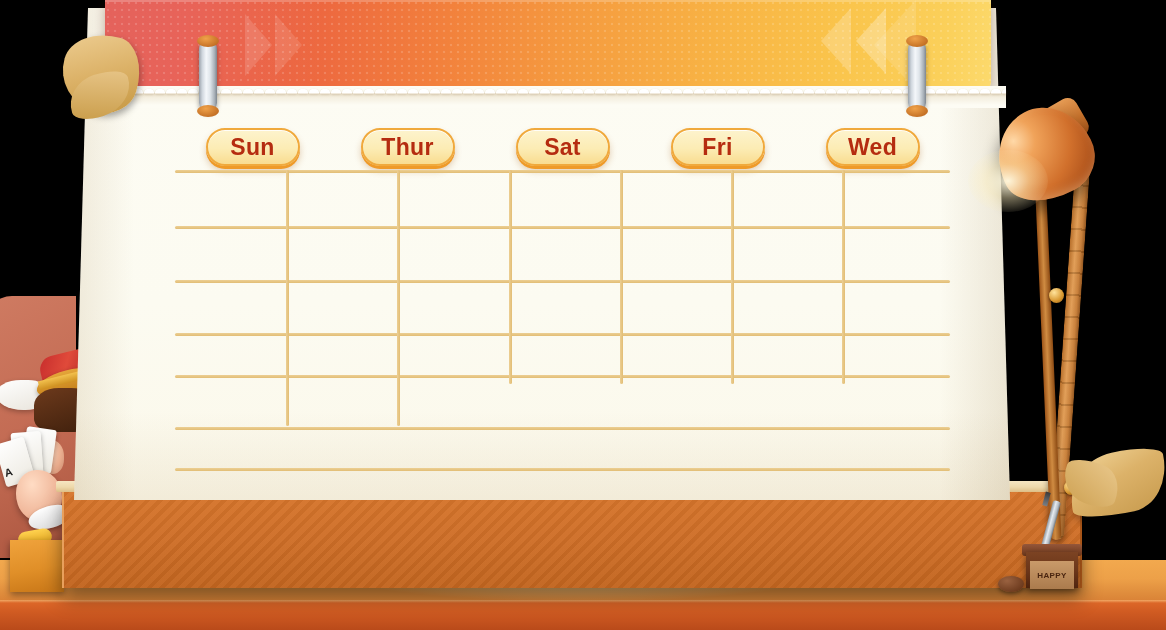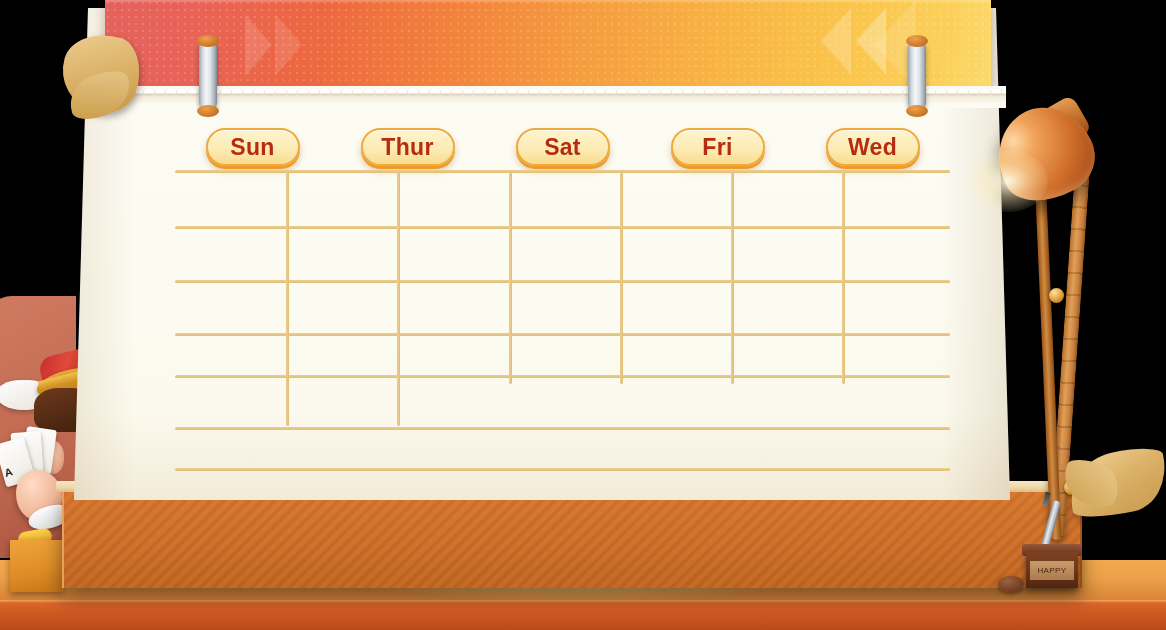--- a/index.html
+++ b/index.html
@@ -244,23 +244,23 @@
     transform:rotate(-18deg);
   }
 
   
   .inkwell{
     position:absolute; left:1026px; top:552px; width:52px; height:36px;
     background:linear-gradient(180deg,#7c4323 0%, #6a3519 55%, #50250f 100%);
     box-shadow:0 3px 7px rgba(0,0,0,.5);
   }
   .inkwell-lbl{
-    position:absolute; left:4px; top:9px; width:44px; height:19px;
+    position:absolute; left:4px; top:9px; width:44px; height:28px;
     background:linear-gradient(180deg,#c99a6a,#ab7b4d);
-    color:#4a2510; font-size:8px; font-weight:normal;
+    color:#4a2510; font-size:8px; font-weight:bold;
     display:flex; align-items:center; justify-content:center; letter-spacing:.4px;
   }
   .inkwell-top{
     position:absolute; left:1022px; top:544px; width:60px; height:12px;
     background:linear-gradient(180deg,#95573a,#70391c);
     border-radius:3px;
   }
   .pen{
     position:absolute; left:1046px; top:500px; width:8px; height:56px;
     transform:rotate(15deg);

